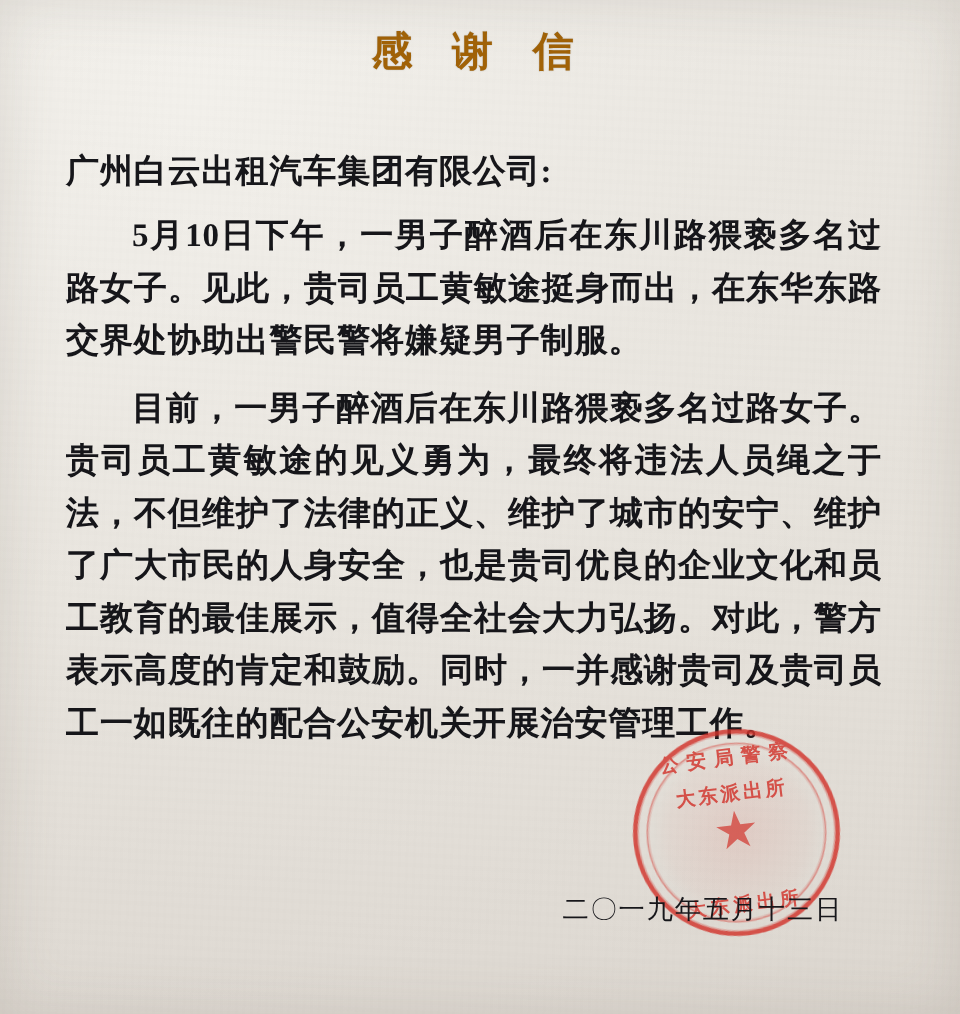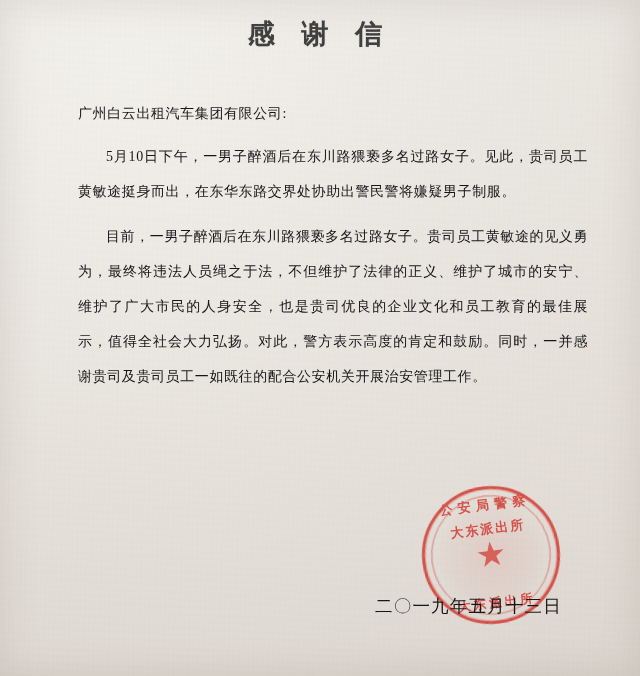--- a/index.html
+++ b/index.html
@@ -36,29 +36,30 @@
     position: absolute;
     inset: 0;
     color: #1b1b20;
   }
   .title {
     text-align: center;
     font-size: 27px;
     font-weight: bold;
     letter-spacing: 10px;
     margin-top: 16px;
-    color: #404040;
+    color: #a16207;
     text-shadow: 0 0 1px rgba(0,0,0,.25);
   }
   .body-block {
-    margin: 0 52px 0 78px;
-    font-size: 14px;
+    margin: 0 52px 0 44px;
+    font-size: 22px;
     line-height: 35px;
     letter-spacing: 0.6px;
     color: #16161a;
+    font-weight: bold;
   }
   .salutation {
     margin-top: 44px;
   }
   .para {
     text-indent: 2em;
     margin-top: 6px;
     text-align: justify;
   }
   .para.second { margin-top: 8px; }

